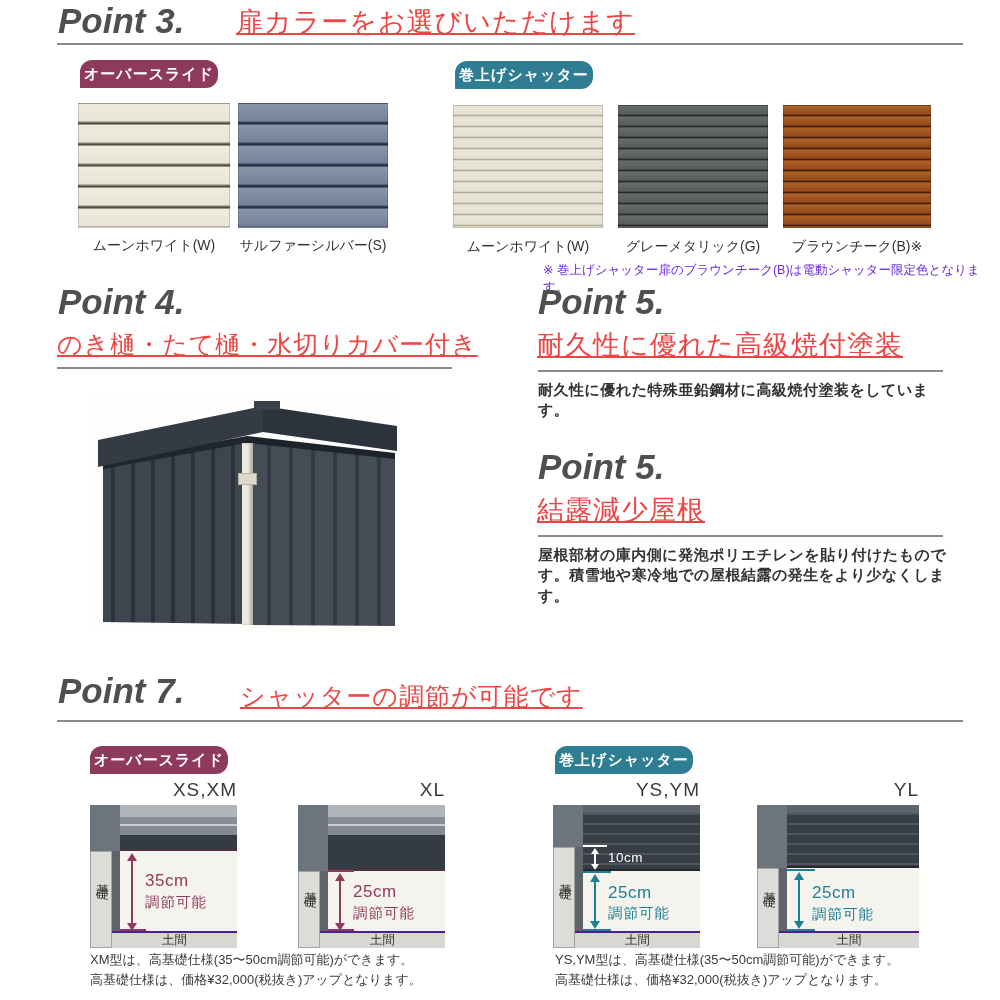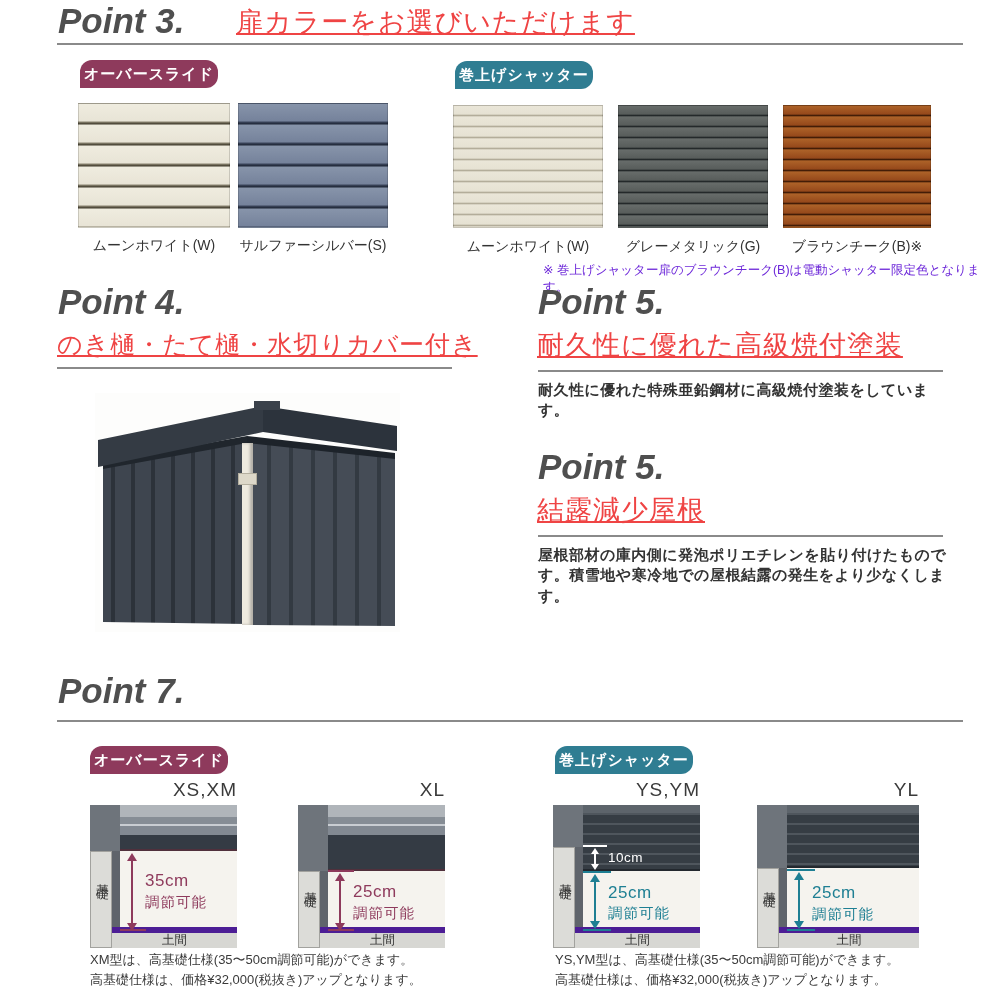--- a/index.html
+++ b/index.html
@@ -27,21 +27,21 @@
   
   #photo{position:absolute;left:95px;top:393px;width:305px;height:239px;background:#fdfdfc;}
   #photo .shape{position:absolute;inset:0;}
   
   .diag{position:absolute;width:147px;height:143px;}
   .d-label{position:absolute;top:-26px;left:0;right:0;text-align:right;font-size:19px;color:#3a3a3a;letter-spacing:1px;}
   .d-wall{position:absolute;left:0;top:0;width:30px;background:#6e747b;}
   .d-found{position:absolute;left:0;width:22px;bottom:0;background:#dcdcd8;border:1px solid #a2a29e;box-sizing:border-box;}
   .d-fstrip{position:absolute;left:22px;width:8px;bottom:0;background:#5f646b;}
   .d-open{position:absolute;left:30px;right:0;background:#f5f3ee;bottom:15px;}
-  .d-floor{position:absolute;left:22px;right:0;bottom:0;height:15px;background:#d7d7d3;border-top:6px solid #4c1d95;
+  .d-floor{position:absolute;left:22px;right:0;bottom:0;height:15px;background:#d7d7d3;border-top:2px solid #4c1d95;
            text-align:center;font-size:12.5px;color:#333;line-height:15px;}
   .x-b1{position:absolute;left:30px;right:0;top:0;height:12px;background:#b0b5ba;}
   .x-b2{position:absolute;left:30px;right:0;top:12px;height:18px;
         background:linear-gradient(180deg,#868d95 0 7px,#c9cdd2 7px 9px,#828992 9px 18px);}
   .x-b3{position:absolute;left:30px;right:0;top:30px;height:14px;background:#343b44;border-bottom:2px solid #50303c;}
   .x-b3.tall{height:34px;}
   .y-sh{position:absolute;left:30px;right:0;top:0;border-bottom:2px solid #23282e;
         background:linear-gradient(180deg,#5d646b 0,#5d646b 8px,rgba(0,0,0,0) 8px),
                    repeating-linear-gradient(180deg,#363d44 0px,#363d44 8px,#4f565d 8px,#4f565d 10px);}
   .tick{position:absolute;height:2px;}
@@ -108,20 +108,21 @@
   <div class="pt-title" style="left:537px;top:327px;font-size:27px;">耐久性に優れた高級焼付塗装</div>
   <div class="rule" style="left:538px;top:370px;width:405px;"></div>
   <div class="body-text" style="left:538px;top:380px;width:420px;">耐久性に優れた特殊亜鉛鋼材に高級焼付塗装をしています。</div>
 
   <div class="pt-label" style="left:538px;top:447px;">Point 5.</div>
   <div class="pt-title" style="left:537px;top:492px;font-size:27px;">結露減少屋根</div>
   <div class="rule" style="left:538px;top:535px;width:405px;"></div>
   <div class="body-text" style="left:538px;top:545px;width:428px;">屋根部材の庫内側に発泡ポリエチレンを貼り付けたものです。積雪地や寒冷地での屋根結露の発生をより少なくします。</div>
 
   <div class="pt-label" style="left:58px;top:671px;">Point 7.</div>
+  <div class="pt-title" style="left:240px;top:680px;font-size:25px;">シャッターの調節が可能です</div>
   <div class="rule" style="left:57px;top:720px;width:906px;"></div>
 
   <div class="badge maroon" style="left:90px;top:746px;width:138px;">オーバースライド扉</div>
   <div class="badge teal" style="left:555px;top:746px;width:138px;">巻上げシャッター扉</div>
 
   <div class="diag" style="left:90px;top:805px;">
     <div class="d-label">XS,XM</div>
     <div class="d-wall" style="height:46px;"></div>
     <div class="x-b1"></div>
     <div class="x-b2"></div>

